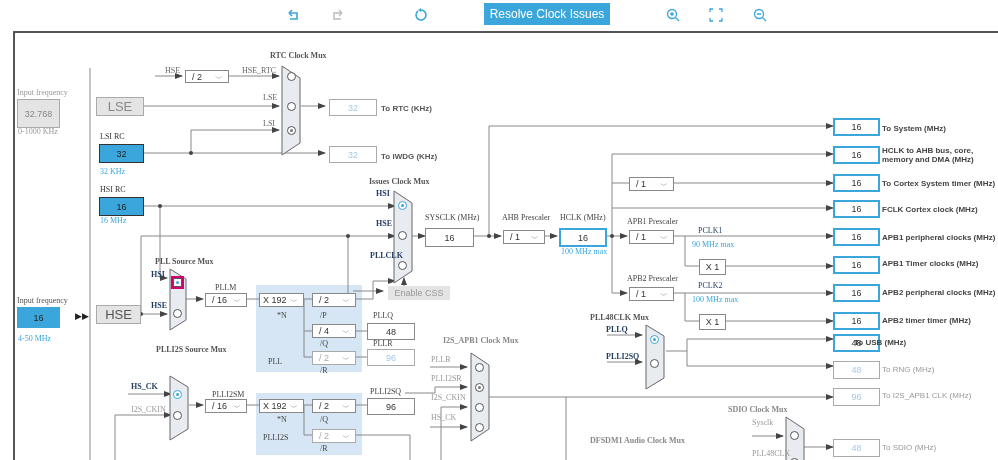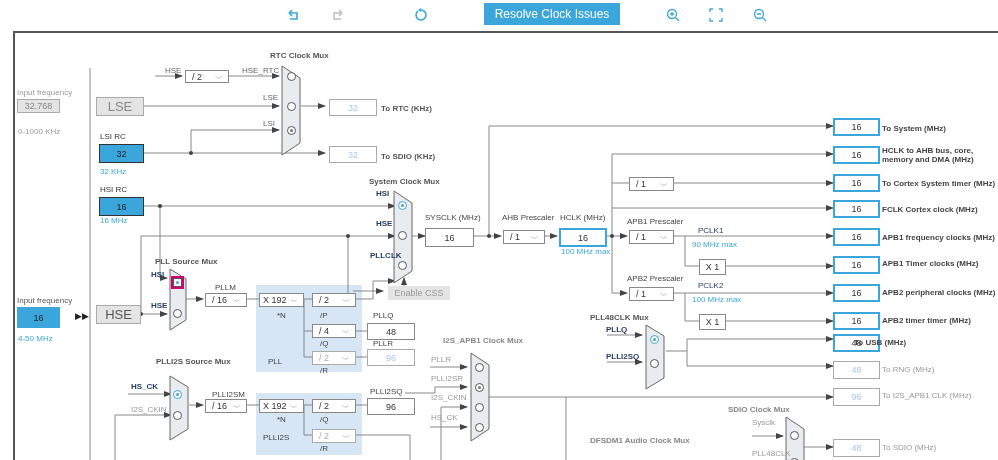--- a/index.html
+++ b/index.html
@@ -1,22 +1,22 @@
 <!DOCTYPE html>
 <html><head>
 <meta charset="utf-8">
 <style>
   html,body{margin:0;padding:0;}
   body{width:998px;height:460px;overflow:hidden;background:#fff;font-family:"Liberation Sans",sans-serif;position:relative;}
   .toolbar{position:absolute;left:0;top:0;width:998px;height:30px;background:#fff;}
   .tb-icon{position:absolute;top:5px;width:20px;height:20px;display:flex;align-items:center;justify-content:center;cursor:pointer;}
-  .resolve-btn{position:absolute;left:484px;top:3px;width:136px;height:22px;background:#3aa6db;color:#fff;border:none;font-size:12px;font-family:"Liberation Sans",sans-serif;cursor:pointer;padding:0;}
+  .resolve-btn{position:absolute;left:484px;top:3px;width:126px;height:22px;background:#3aa6db;color:#fff;border:none;font-size:12px;font-family:"Liberation Sans",sans-serif;cursor:pointer;padding:0;}
   .canvas{position:absolute;left:13px;top:31px;width:990px;height:440px;border-left:2px solid #555;border-top:2px solid #555;box-sizing:border-box;background:#fff;overflow:hidden;}
   .abs{position:absolute;}
-  .lbl{position:absolute;font-size:8px;color:#666;white-space:nowrap;font-family:Liberation Sans, sans-serif;}
+  .lbl{position:absolute;font-size:8px;color:#666;white-space:nowrap;font-family:Liberation Serif, serif;}
   .lbl.b{font-weight:bold;color:#555;}
   .lbl.dark{color:#1f3a5f;font-weight:bold;}
   .lbl.blue{color:#3aa6db;}
   .lbl.gray{color:#999;}
   .box{position:absolute;border:1px solid #888;background:#fff;font-size:9px;color:#333;display:flex;align-items:center;justify-content:center;box-sizing:border-box;font-family:"Liberation Sans",sans-serif;}
   .box.out{border:2px solid #3aa6db;}
   .box.dis{border:1px solid #aaa;color:#a8c8e8;}
   .box.src{background:#3aa6db;border:1px solid #333;color:#222;}
   .box.srcdis{background:#e4e4e4;border:1px solid #aaa;color:#888;}
   .sel{position:absolute;border:1px solid #888;background:#fff;font-size:9px;color:#333;box-sizing:border-box;display:flex;align-items:center;padding-left:6px;cursor:pointer;font-family:"Liberation Sans",sans-serif;}
@@ -180,21 +180,21 @@
       <polygon points="379,158 397,170 397,238 379,250"></polygon>
       <polygon points="155,236 171,246 171,287 155,297"></polygon>
       <polygon points="631,292 649,303 649,345 631,356"></polygon>
       <polygon points="155,343 173,354 173,396 155,407"></polygon>
       <polygon points="456,320 474,332 474,396 456,408"></polygon>
       <polygon points="771,384 789,396 789,440 771,440"></polygon>
     </g>
   </svg>
 
   <div class="lbl gray" style="left:2px;top:55px">Input frequency</div>
-  <div class="box srcdis" style="left:2px;top:66px;width:43px;height:14px">32.768</div>
+  <div class="box srcdis" style="left:2px;top:66px;width:43px;height:29px">32.768</div>
   <div class="lbl gray" style="left:3px;top:94px">0-1000 KHz</div>
   <div class="box srcdis" style="left:81px;top:64px;width:48px;height:19px;font-size:13px">LSE</div>
 
   <div class="lbl dark" style="left:85px;top:99px;font-weight:normal;color:#333">LSI RC</div>
   <div class="box src" style="left:84px;top:111px;width:45px;height:19px">32</div>
   <div class="lbl blue" style="left:85px;top:134px">32 KHz</div>
 
   <div class="lbl dark" style="left:85px;top:152px;font-weight:normal;color:#333">HSI RC</div>
   <div class="box src" style="left:84px;top:164px;width:45px;height:19px">16</div>
   <div class="lbl blue" style="left:85px;top:183px">16 MHz</div>
@@ -213,21 +213,21 @@
     </div>
   <div class="lbl" style="left:227px;top:33px">HSE_RTC</div>
   <div class="lbl" style="left:248px;top:60px">LSE</div>
   <div class="lbl" style="left:248px;top:86px">LSI</div>
   <div class="radio" style="left:272px;top:39px"></div>
   <div class="radio" style="left:272px;top:69px"></div>
   <div class="radio ongray" style="left:272px;top:93px"></div>
   <div class="box dis" style="left:314px;top:66px;width:48px;height:17px">32</div>
   <div class="olbl dis" style="left:366px;top:71px;font-weight:bold;color:#555">To RTC (KHz)</div>
   <div class="box dis" style="left:314px;top:113px;width:48px;height:17px">32</div>
-  <div class="olbl dis" style="left:366px;top:119px;font-weight:bold;color:#555">To SDIO (KHz)</div>
+  <div class="olbl dis" style="left:366px;top:119px;font-weight:bold;color:#555">To IWDG (KHz)</div>
 
   <div class="lbl b" style="left:140px;top:224px">PLL Source Mux</div>
   <div class="lbl dark" style="left:136px;top:237px">HSI</div>
   <div class="lbl dark" style="left:136px;top:268px">HSE</div>
   <div class="radio on" style="left:158px;top:245px;outline:2px solid #d6006f;border-radius:0"></div>
   <div class="radio" style="left:158px;top:276px"></div>
 
   <div class="lbl" style="left:200px;top:250px;color:#444">PLLM</div>
   <div class="sel" style="left:190px;top:260px;width:42px;height:14px">
       <span>/ 16</span>
@@ -252,21 +252,21 @@
   <div class="lbl" style="left:305px;top:306px;color:#444">/Q</div>
   <div class="lbl" style="left:358px;top:306px;color:#444">PLLR</div>
   <div class="sel dis" style="left:297px;top:318px;width:44px;height:14px">
       <span>/ 2</span>
       <span class="chev">﹀</span>
     </div>
   <div class="box dis" style="left:352px;top:316px;width:48px;height:17px">96</div>
   <div class="lbl" style="left:305px;top:333px;color:#444">/R</div>
   <div class="lbl" style="left:253px;top:324px;color:#444">PLL</div>
 
-  <div class="lbl b" style="left:354px;top:144px">System Clock Mux</div>
+  <div class="lbl b" style="left:354px;top:144px">Issues Clock Mux</div>
   <div class="lbl dark" style="left:361px;top:156px">HSI</div>
   <div class="lbl dark" style="left:361px;top:186px">HSE</div>
   <div class="lbl dark" style="left:355px;top:218px">PLLCLK</div>
   <div class="radio on onblue" style="left:383px;top:168px"></div>
   <div class="radio" style="left:383px;top:198px"></div>
   <div class="radio" style="left:383px;top:228px"></div>
   <div class="box" style="left:373px;top:253px;width:62px;height:14px;background:#e4e4e4;border-color:#e4e4e4;color:#999;font-size:9px">Enable CSS</div>
 
   <div class="lbl" style="left:410px;top:180px;color:#444">SYSCLK (MHz)</div>
   <div class="box" style="left:410px;top:195px;width:49px;height:19px">16</div>
@@ -304,21 +304,21 @@
 
   <div class="box out" style="left:818px;top:85px;width:47px;height:18px">16</div>
   <div class="olbl" style="left:867px;top:91px">To System (MHz)</div>
   <div class="box out" style="left:818px;top:113px;width:47px;height:18px">16</div>
   <div class="olbl" style="left:867px;top:113px;width:120px;white-space:normal">HCLK to AHB bus, core, memory and DMA (MHz)</div>
   <div class="box out" style="left:818px;top:141px;width:47px;height:18px">16</div>
   <div class="olbl" style="left:867px;top:146px">To Cortex System timer (MHz)</div>
   <div class="box out" style="left:818px;top:167px;width:47px;height:18px">16</div>
   <div class="olbl" style="left:867px;top:172px">FCLK Cortex clock (MHz)</div>
   <div class="box out" style="left:818px;top:195px;width:47px;height:18px">16</div>
-  <div class="olbl" style="left:867px;top:200px">APB1 frequency clocks (MHz)</div>
+  <div class="olbl" style="left:867px;top:200px">APB1 peripheral clocks (MHz)</div>
   <div class="box out" style="left:818px;top:223px;width:47px;height:18px">16</div>
   <div class="olbl" style="left:867px;top:226px">APB1 Timer clocks (MHz)</div>
   <div class="box out" style="left:818px;top:251px;width:47px;height:18px">16</div>
   <div class="olbl" style="left:867px;top:255px">APB2 peripheral clocks (MHz)</div>
   <div class="box out" style="left:818px;top:279px;width:47px;height:18px">16</div>
   <div class="olbl" style="left:867px;top:283px">APB2 timer timer (MHz)</div>
   <div class="box out" style="left:818px;top:301px;width:47px;height:18px">48</div>
   <div class="olbl" style="left:839px;top:305px">To USB (MHz)</div>
   <div class="box dis" style="left:818px;top:328px;width:47px;height:18px">48</div>
   <div class="olbl dis" style="left:867px;top:332px">To RNG (MHz)</div>
@@ -326,21 +326,21 @@
   <div class="olbl dis" style="left:867px;top:358px">To I2S_APB1 CLK (MHz)</div>
   <div class="box dis" style="left:818px;top:406px;width:47px;height:18px">48</div>
   <div class="olbl dis" style="left:867px;top:410px">To SDIO (MHz)</div>
 
   <div class="lbl b" style="left:575px;top:280px">PLL48CLK Mux</div>
   <div class="lbl dark" style="left:591px;top:292px">PLLQ</div>
   <div class="lbl dark" style="left:591px;top:319px">PLLI2SQ</div>
   <div class="radio on onblue" style="left:635px;top:302px"></div>
   <div class="radio" style="left:635px;top:326px"></div>
 
-  <div class="lbl b" style="left:141px;top:324px">PLLI2S Source Mux</div>
+  <div class="lbl b" style="left:141px;top:312px">PLLI2S Source Mux</div>
   <div class="lbl dark" style="left:116px;top:349px">HS_CK</div>
   <div class="lbl gray" style="left:116px;top:372px">I2S_CKIN</div>
   <div class="radio on onblue" style="left:158px;top:357px"></div>
   <div class="radio" style="left:158px;top:378px"></div>
 
   <div class="lbl" style="left:197px;top:357px;color:#444">PLLI2SM</div>
   <div class="sel" style="left:190px;top:366px;width:42px;height:14px">
       <span>/ 16</span>
       <span class="chev">﹀</span>
     </div>

